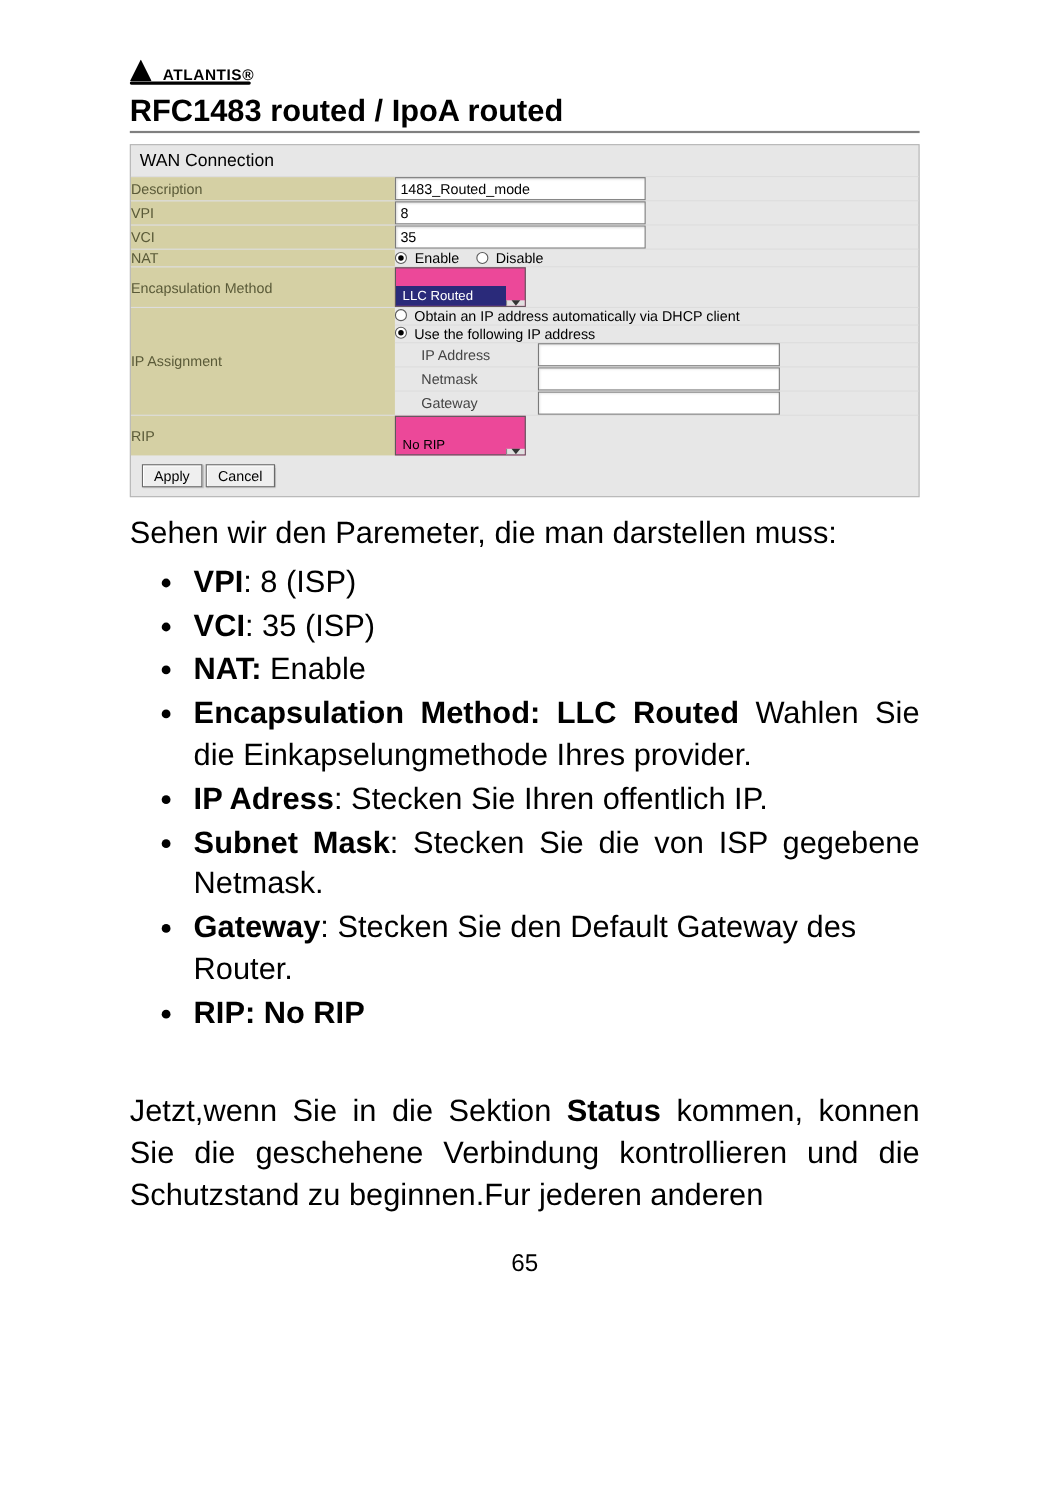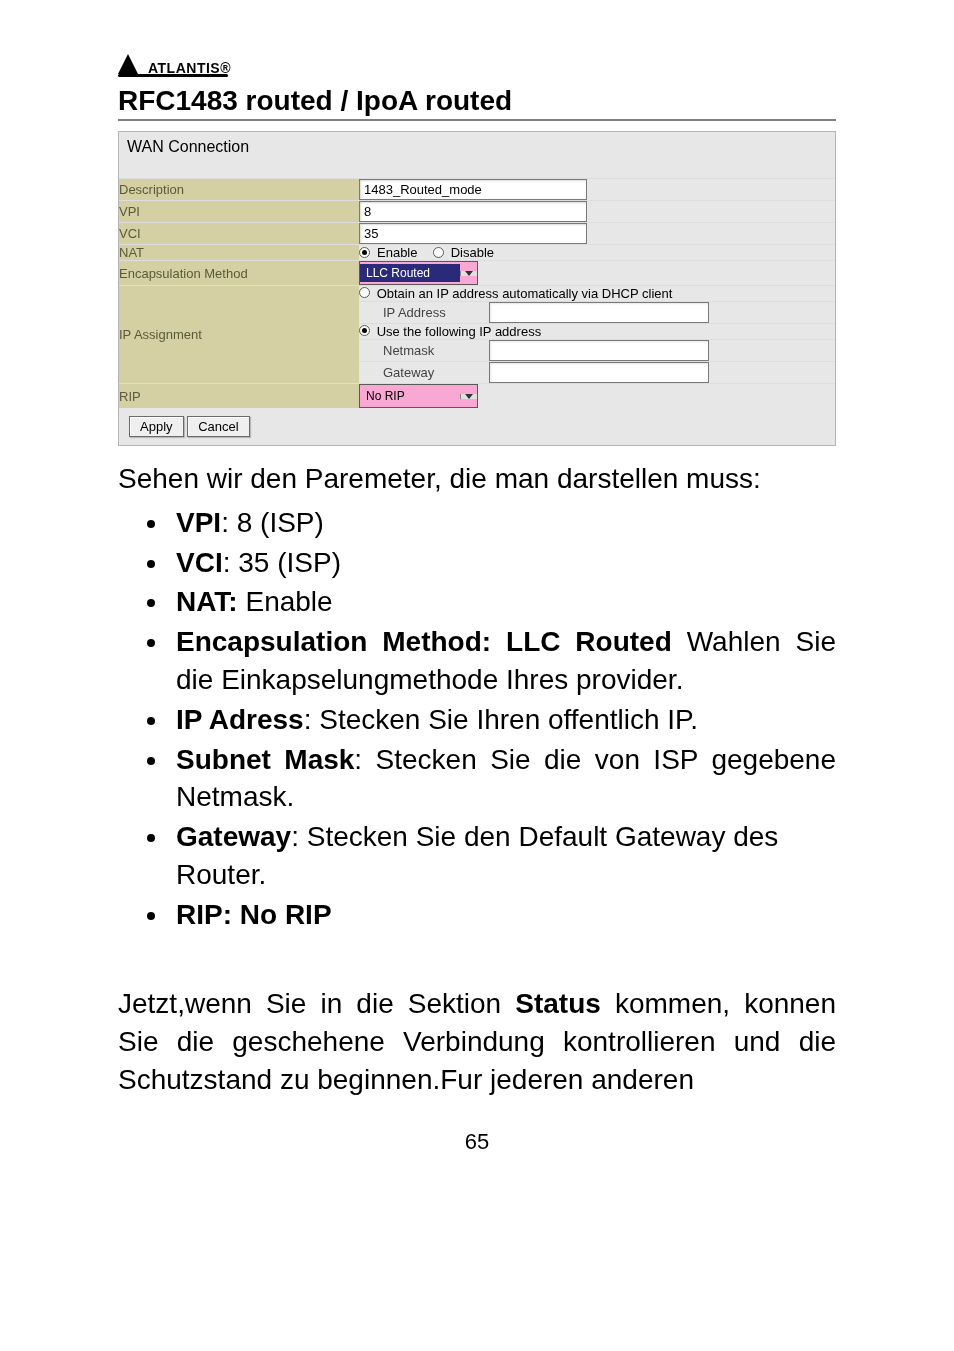--- a/index.html
+++ b/index.html
@@ -71,21 +71,20 @@
   .panel-sub {
     font-weight: bold;
     font-size: 12px;
     color: #2a4a2a;
     padding: 2px 8px 6px 8px;
     border-bottom: 1px solid #ccc;
   }
   table.form {
     width: 100%;
     border-collapse: collapse;
-    margin-top: 18px;
   }
   table.form td {
     border-top: 1px solid #ddd;
     vertical-align: middle;
     padding: 0;
   }
   td.label-cell {
     background: #d5d0a4;
     color: #5a5a38;
     padding: 8px 12px;
@@ -105,22 +104,22 @@
   }
   .radio-row { display: flex; align-items: center; gap: 4px; }
   .radio-dot, .radio-empty {
     display: inline-block; width: 11px; height: 11px; border-radius: 50%;
     border: 1px solid #5a5a5a; margin-right: 3px; position: relative; background:#fff;
   }
   .radio-dot::after {
     content:""; position:absolute; left:2px; top:2px; width:5px; height:5px; border-radius:50%; background:#000;
   }
   .select-box {
-    display: inline-flex; align-items: center; border: 1px solid #5a5a5a; height: 24px;
-    background: #f9a8d4; font-size: 12px;
+    display: inline-flex; align-items: flex-end; border: 1px solid #5a5a5a; height: 36px;
+    background: #ec4899; font-size: 12px;
   }
   .select-body { padding: 2px 6px; min-width: 100px; }
   .select-body.highlight { background:#2a2a7a; color:#fff; }
   .select-btn {
     width: 17px; background: #e0e0e0; border-left:1px solid #888;
     display:flex; align-items:center; justify-content:center;
   }
   .select-btn::after {
     content:""; border-left:4px solid transparent; border-right:4px solid transparent; border-top:5px solid #333;
   }
@@ -206,28 +205,28 @@
       <td style="padding:0">
         <table class="inner-table">
           <tbody>
                 <tr>
             <td colspan="2" style="border-top:none">
               <span class="radio-empty"></span>
               <span>Obtain an IP address automatically via DHCP client</span>
             </td>
           </tr>
           <tr>
-            <td class="inner-label">IP Address</td>
-            <td class="inner-input"><input type="text" style=""></td>
-          </tr>
-          <tr>
             <td colspan="2">
               <span class="radio-dot"></span>
               <span>Use the following IP address</span>
             </td>
+          </tr>
+          <tr>
+            <td class="inner-label">IP Address</td>
+            <td class="inner-input"><input type="text" style=""></td>
           </tr>
           <tr>
             <td class="inner-label">Netmask</td>
             <td class="inner-input"><input type="text" style=""></td>
           </tr>
           <tr>
             <td class="inner-label">Gateway</td>
             <td class="inner-input"><input type="text" style=""></td>
           </tr>
         </tbody>

